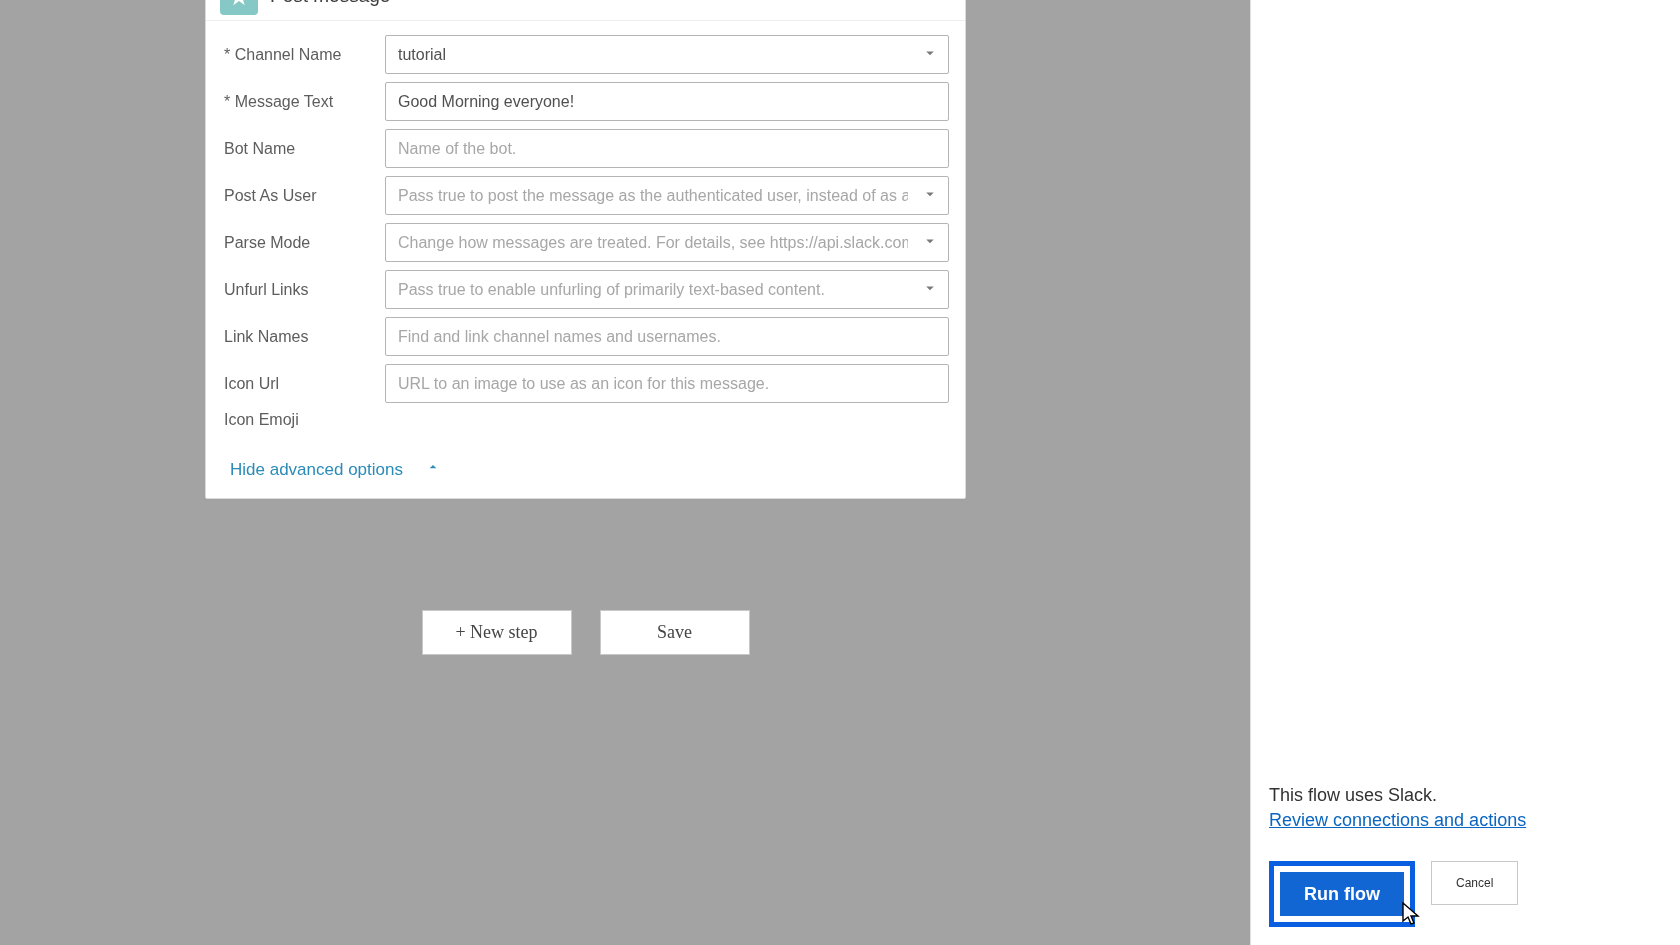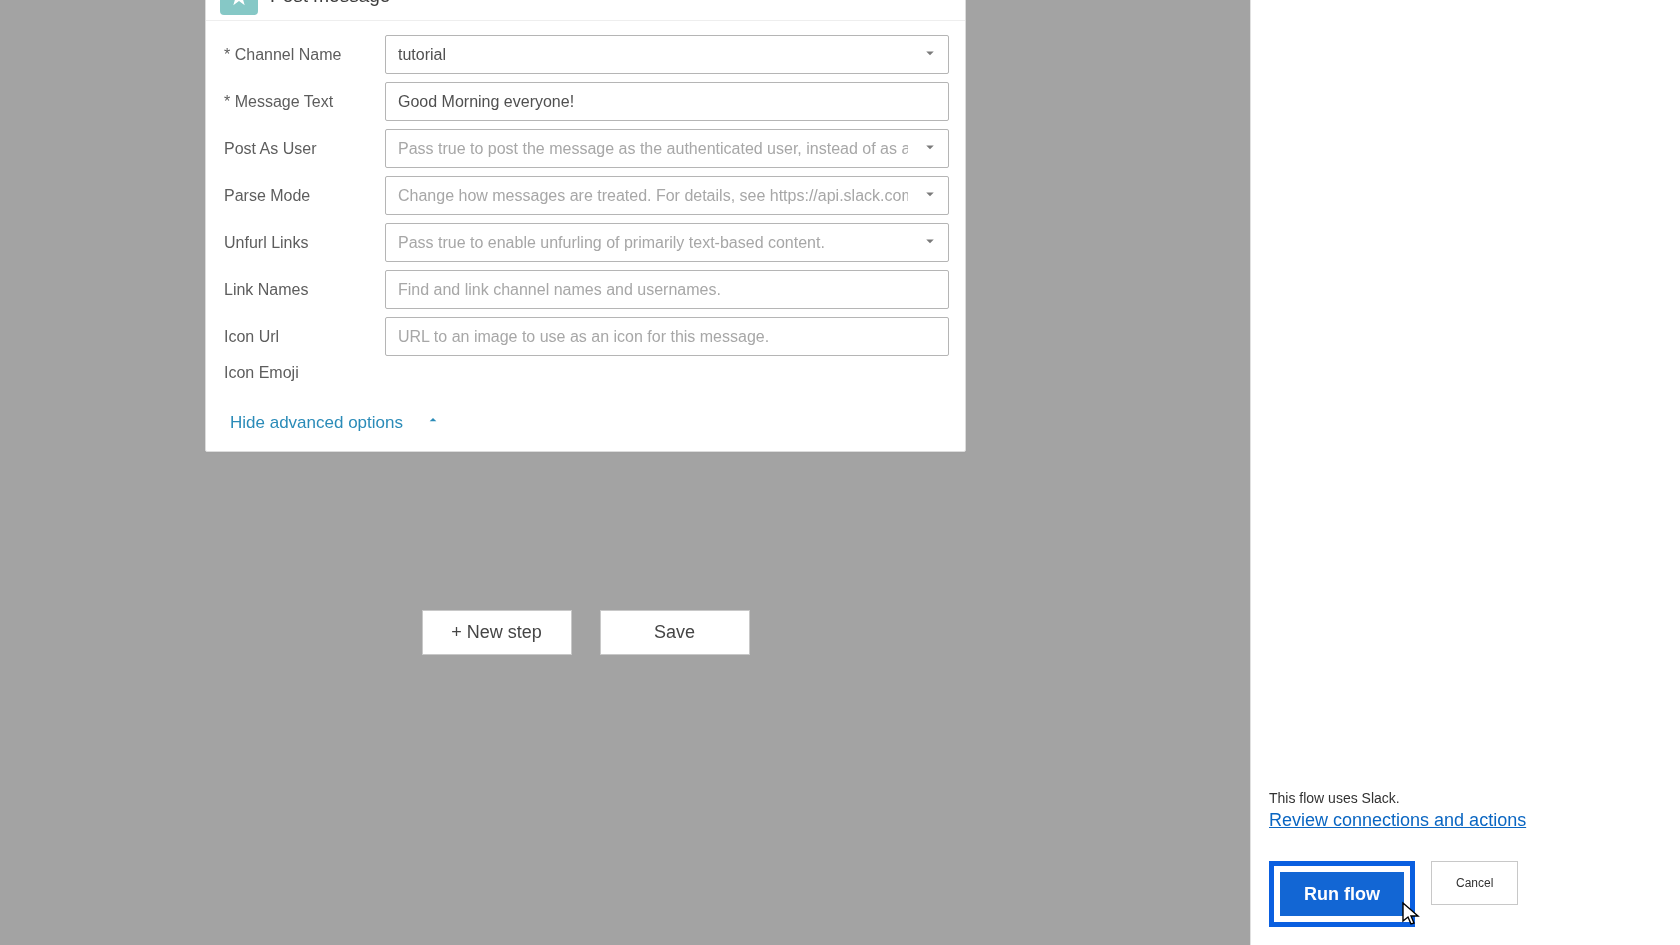--- a/index.html
+++ b/index.html
@@ -108,39 +108,39 @@
 }
 .btn {
   height: 45px;
   min-width: 150px;
   border: 1px solid #c8c8c8;
   background: #fff;
   font-size: 18px;
   color: #454545;
   cursor: pointer;
   padding: 0 28px;
-  font-family: Liberation Sans, sans-serif;
+  font-family: Liberation Serif, serif;
 }
 .side-panel {
   position: absolute;
   right: 0;
   top: 0;
   width: 430px;
   height: 945px;
   background: #fff;
   border-left: 1px solid #e0e0e0;
 }
 .panel-bottom {
   position: absolute;
   left: 18px;
   right: 18px;
   bottom: 18px;
 }
 .panel-note {
-  font-size: 14px;
+  font-size: 18px;
   color: #323232;
   margin-bottom: 4px;
 }
 .panel-link {
   font-size: 18px;
   color: #0a66c2;
   text-decoration: underline;
   cursor: pointer;
   display: inline-block;
   margin-bottom: 30px;
@@ -207,20 +207,26 @@
         </div>
       </div>
 
       <div class="row">
         <div class="row-label">* Message Text</div>
         <div class="row-input">
           <input class="input" value="Good Morning everyone!" style="">
         </div>
       </div>
 
+      <div class="row">
+        <div class="row-label">Bot Name</div>
+        <div class="row-input">
+          <input class="input" placeholder="Name of the bot." style="">
+        </div>
+      </div>
 
       <div class="row">
         <div class="row-label">Post As User</div>
         <div class="row-input has-chevron">
           <input class="input" placeholder="Pass true to post the message as the authenticated user, instead of as a b" style="">
           <span class="chevron"><svg viewBox="0 0 24 24">
                 <path d="M7 10l5 5 5-5z"></path>
               </svg></span>
         </div>
       </div>

